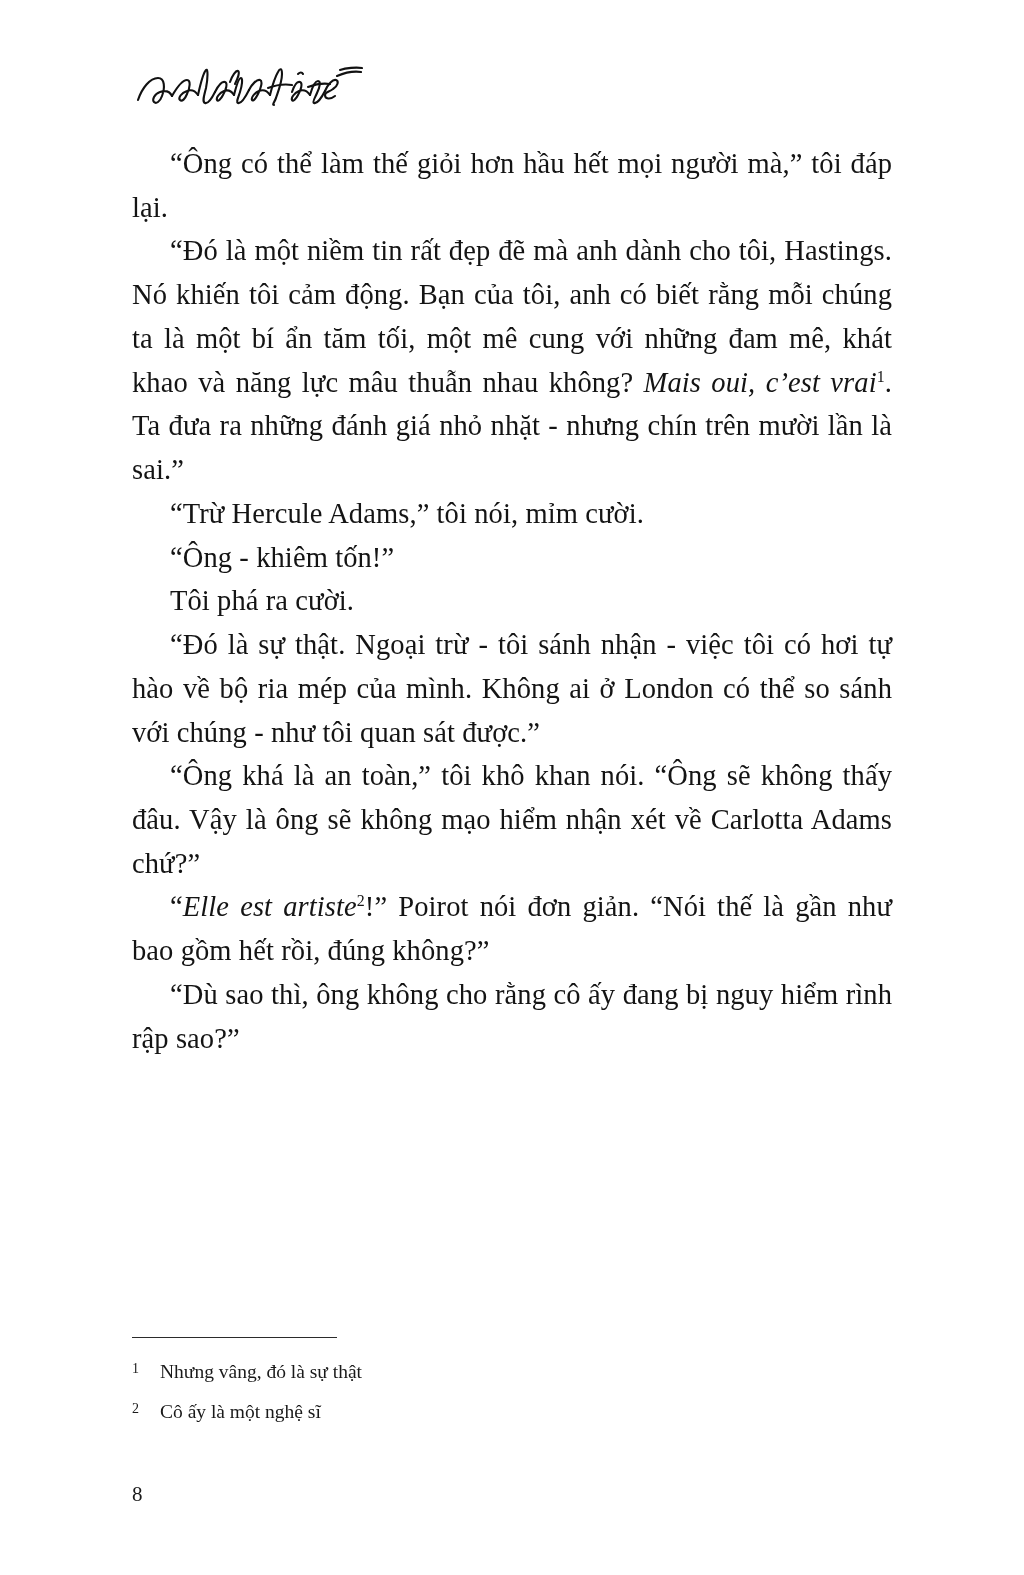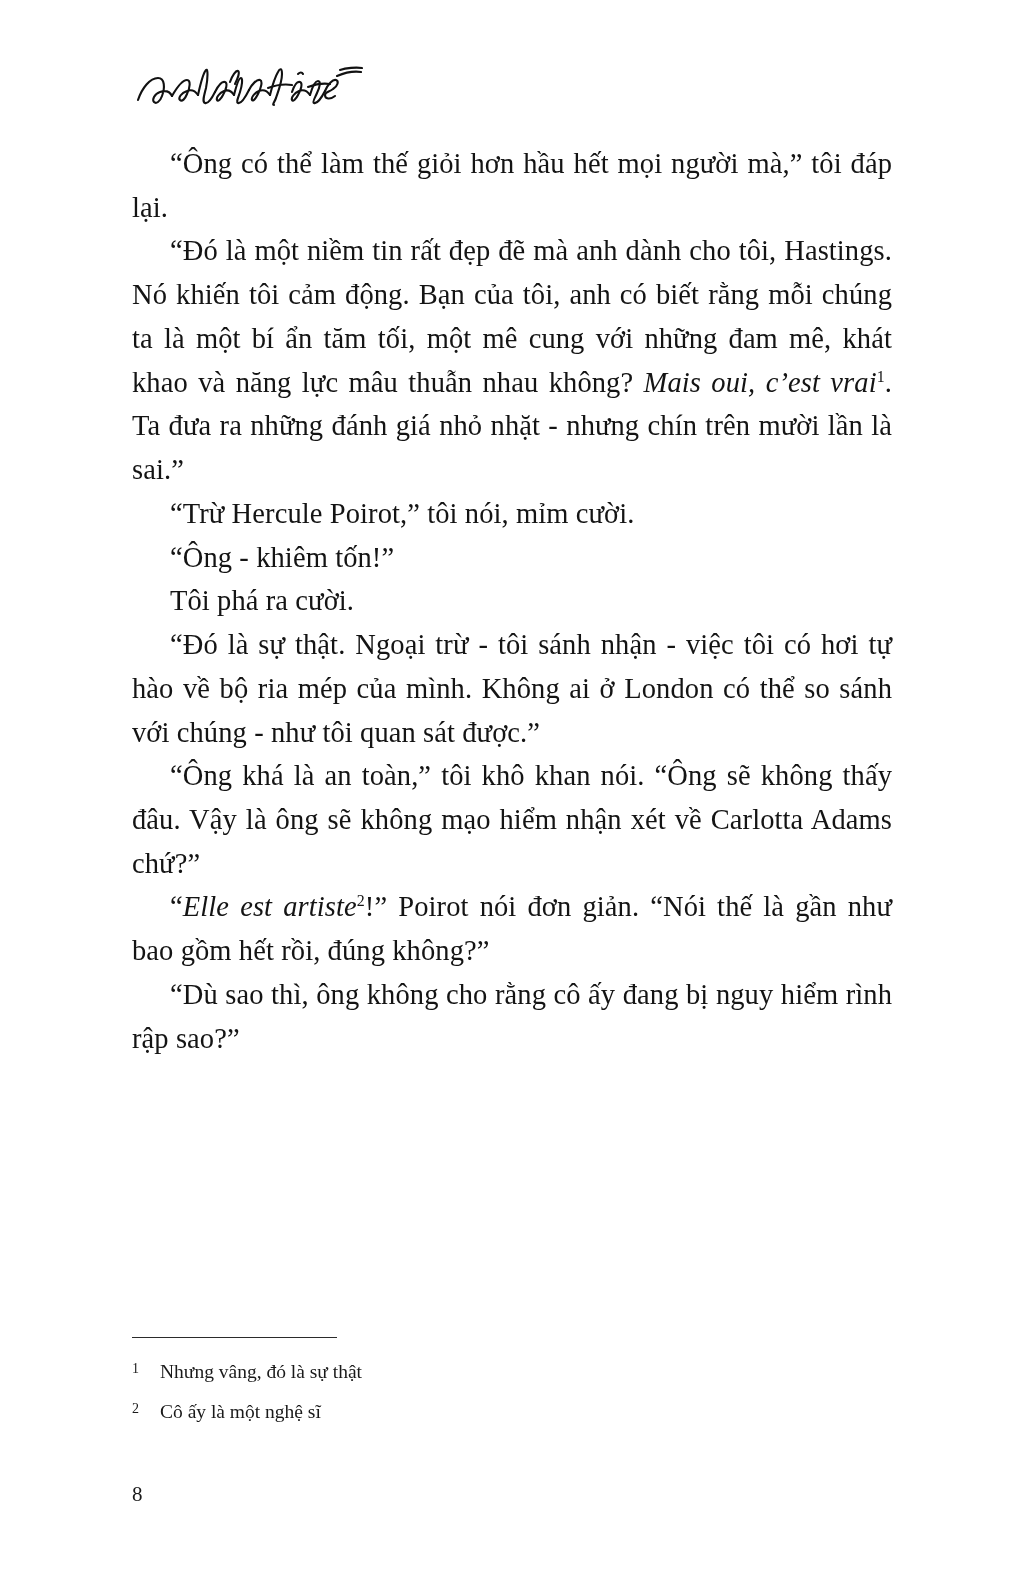--- a/index.html
+++ b/index.html
@@ -117,21 +117,21 @@
       </g>
     </svg>
   </div>
 
   <div class="body-text">
 
     <p class="para">“Ông có thể làm thế giỏi hơn hầu hết mọi người mà,” tôi đáp lại.</p>
 
     <p class="para"><span>“Đó là một niềm tin rất đẹp đẽ mà anh dành cho tôi, Hastings. Nó khiến tôi cảm động. Bạn của tôi, anh có biết rằng mỗi chúng ta là một bí ẩn tăm tối, một mê cung với những đam mê, khát khao và năng lực mâu thuẫn nhau không? </span><i>Mais oui, c’est vrai</i><sup>1</sup><span>. Ta đưa ra những đánh giá nhỏ nhặt - nhưng chín trên mười lần là sai.”</span></p>
 
-    <p class="para">“Trừ Hercule Poirot,” tôi nói, mỉm cười.</p>
+    <p class="para">“Trừ Hercule Adams,” tôi nói, mỉm cười.</p>
 
 
     <p class="para">“Ông - khiêm tốn!”</p>
 
     <p class="para">Tôi phá ra cười.</p>
 
     <p class="para">“Đó là sự thật. Ngoại trừ - tôi sánh nhận - việc tôi có hơi tự hào về bộ ria mép của mình. Không ai ở London có thể so sánh với chúng - như tôi quan sát được.”</p>
 
     <p class="para">“Ông khá là an toàn,” tôi khô khan nói. “Ông sẽ không thấy đâu. Vậy là ông sẽ không mạo hiểm nhận xét về Carlotta Adams chứ?”</p>
 

